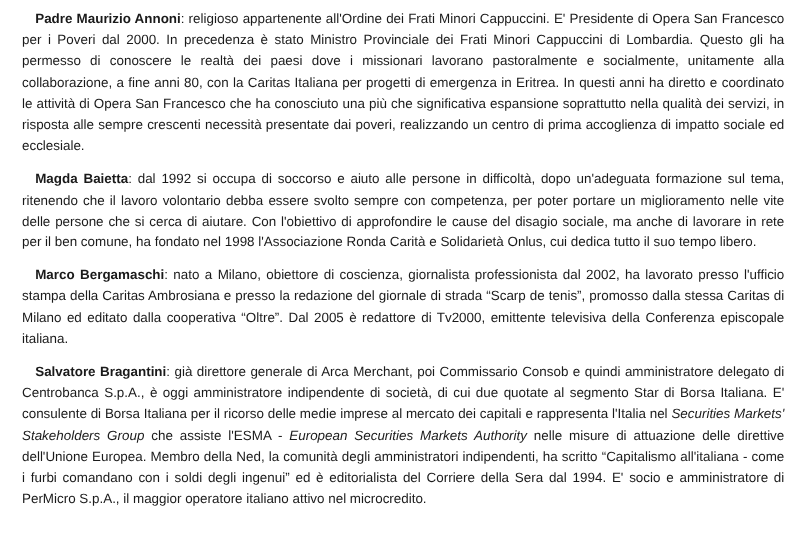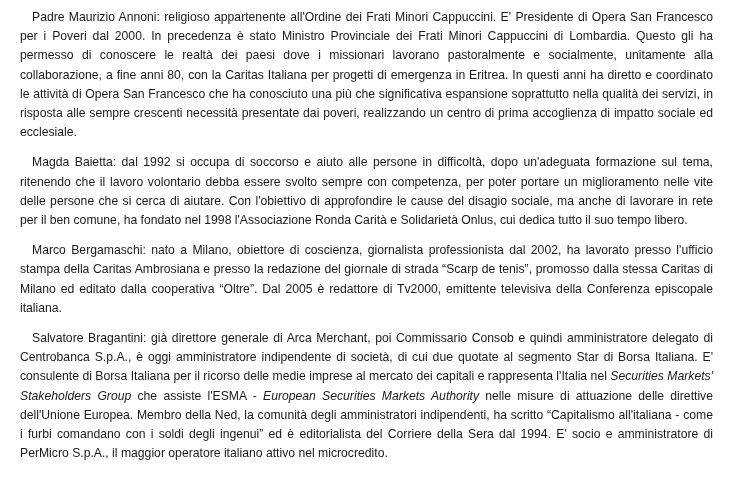--- a/index.html
+++ b/index.html
@@ -16,21 +16,21 @@
     font-family: "Liberation Sans", sans-serif;
     font-size: 12.2px;
     line-height: 19.2px;
     color: #1a1a1a;
   }
   .bio-paragraph {
     margin: 0 0 11px 0;
     text-align: justify;
   }
   .person-name {
-    font-weight: 400;
+    font-weight: 700;
     padding-left: 12px;
   }
   .it {
     font-style: italic;
   }
 </style>
 </head>
 <body>
 
 <div id="bio-paragraph-list">

